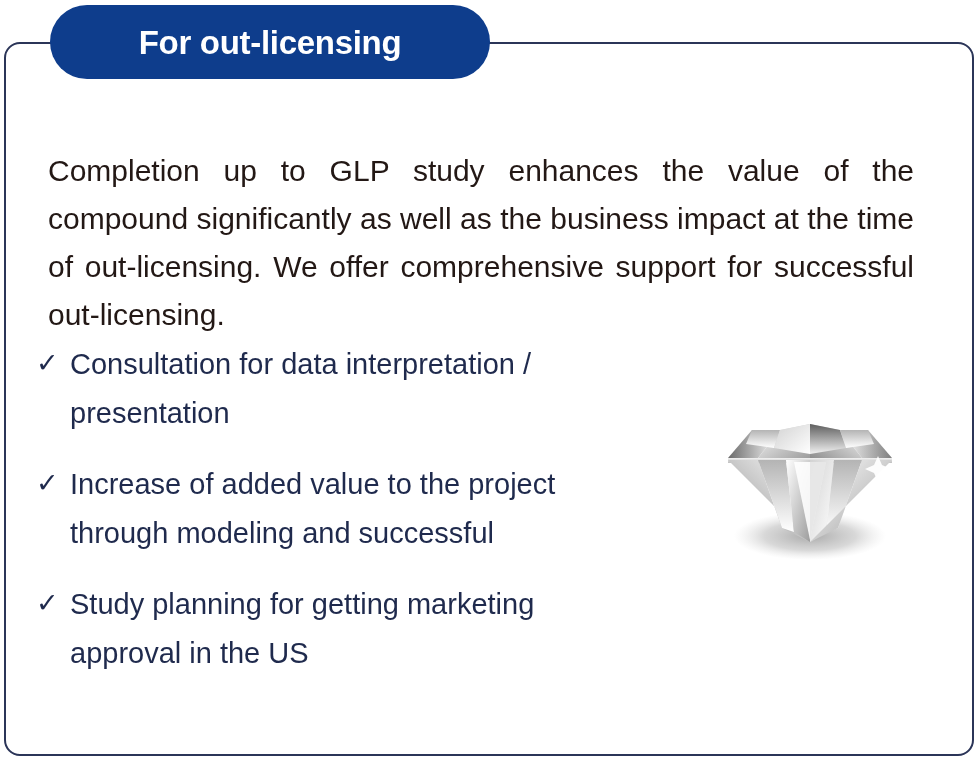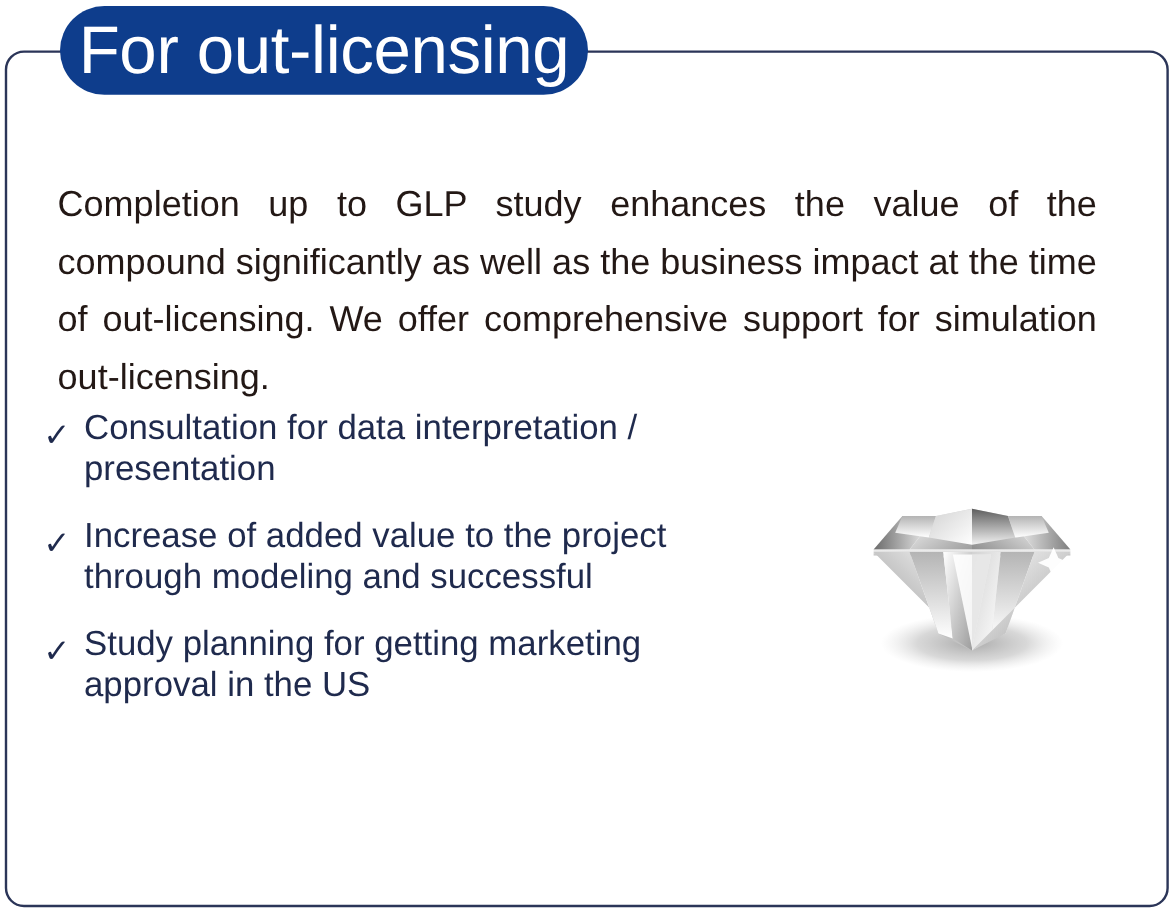--- a/index.html
+++ b/index.html
@@ -39,22 +39,22 @@
     box-sizing: border-box;
     background: #0e3d8c;
     border-radius: 37px;
     display: flex;
     align-items: center;
     justify-content: center;
     z-index: 5;
   }
   #title-badge .title-text {
     color: #ffffff;
-    font-size: 56px;
-    font-weight: normal;
+    font-size: 33px;
+    font-weight: bold;
     letter-spacing: -0.3px;
     line-height: 1;
     white-space: nowrap;
     text-align: right;
   }
 
   
   #content {
     position: absolute;
     left: 0;
@@ -103,21 +103,21 @@
     line-height: 47px;
     font-weight: 400;
     text-align: left;
     padding-left: 4px;
     box-sizing: border-box;
   }
   .benefit-text {
     flex: 1 1 auto;
     color: #1f2a4d;
     font-size: 29px;
-    line-height: 34px;
+    line-height: 49px;
     white-space: pre-line;
   }
 
   
   #diamond-illustration {
     position: absolute;
     left: 722px;
     top: 368px;
     width: 176px;
     height: 150px;
@@ -128,21 +128,21 @@
 <body>
 
 <div id="card-frame"></div>
 
 <div id="title-badge">
   <span class="title-text">For out-licensing</span>
 </div>
 
 <div id="content">
 
-  <p id="intro-paragraph">Completion up to GLP study enhances the value of the compound significantly as well as the business impact at the time of out-licensing. We offer comprehensive support for simulation out-licensing.</p>
+  <p id="intro-paragraph">Completion up to GLP study enhances the value of the compound significantly as well as the business impact at the time of out-licensing. We offer comprehensive support for successful out-licensing.</p>
 
   <ul id="benefits-list">
     <li>
       <span class="check-icon">✓</span>
       <span class="benefit-text">Consultation for data interpretation /
 presentation</span>
     </li>
     <li>
       <span class="check-icon">✓</span>
       <span class="benefit-text">Increase of added value to the project

